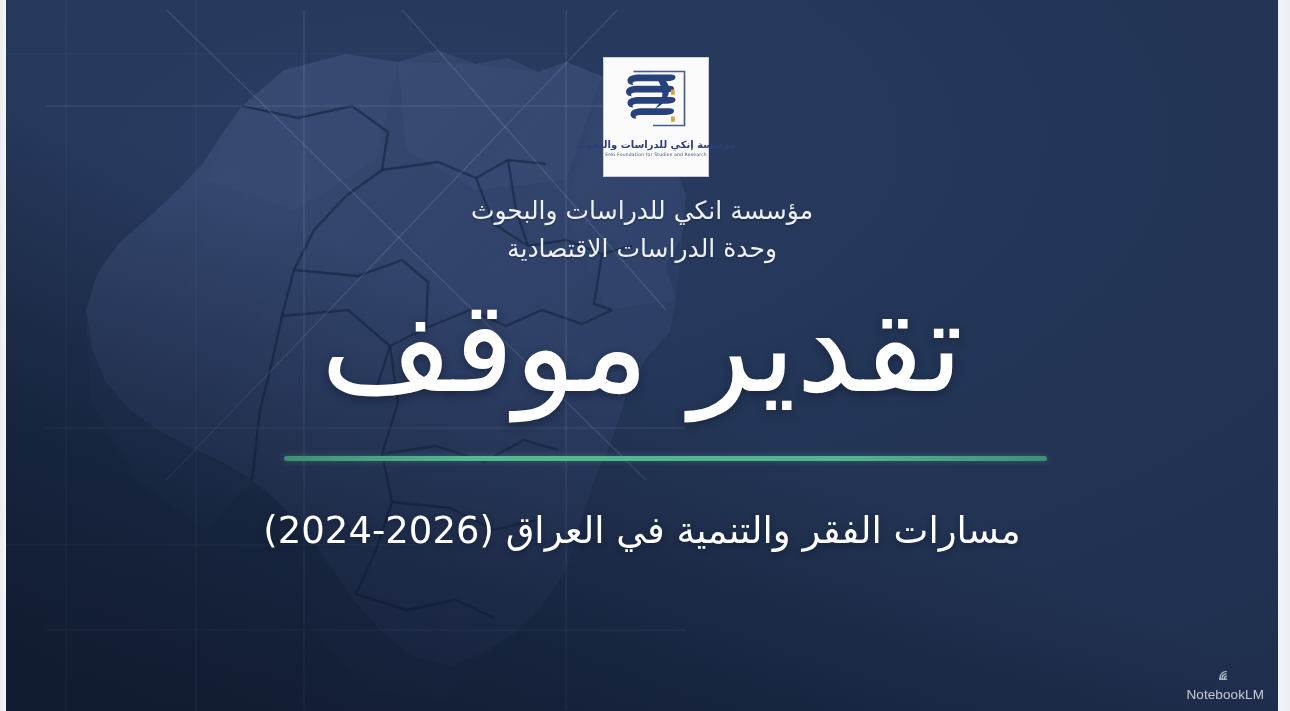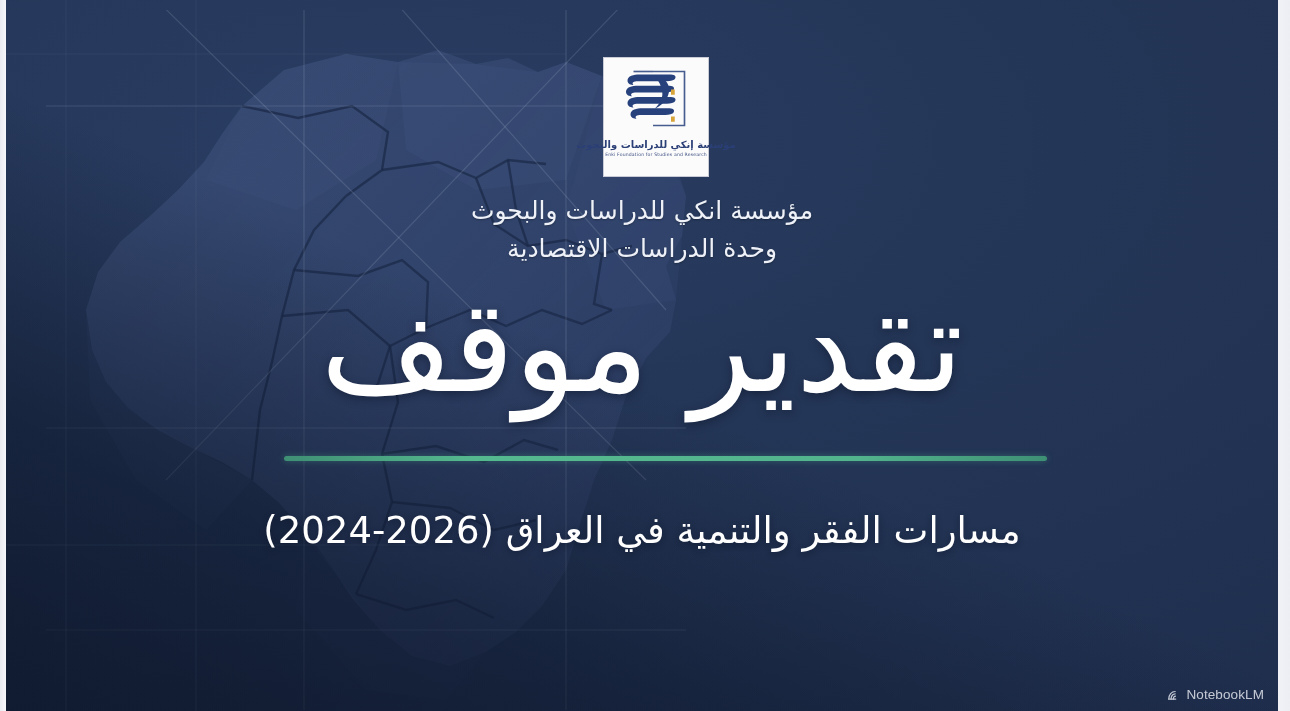--- a/index.html
+++ b/index.html
@@ -163,20 +163,21 @@
   
   .watermark {
     position: absolute;
     right: 14px;
     bottom: 9px;
     display: flex;
     align-items: center;
     gap: 5px;
     direction: ltr;
     opacity: 0.82;
+    flex-direction: column;
   }
   .wm-icon { width: 14px; height: 14px; display: block; }
   .wm-text {
     color: #e8ebf2;
     font-size: 13.5px;
     letter-spacing: 0.1px;
     font-family: "Liberation Sans", sans-serif;
   }
 
   

